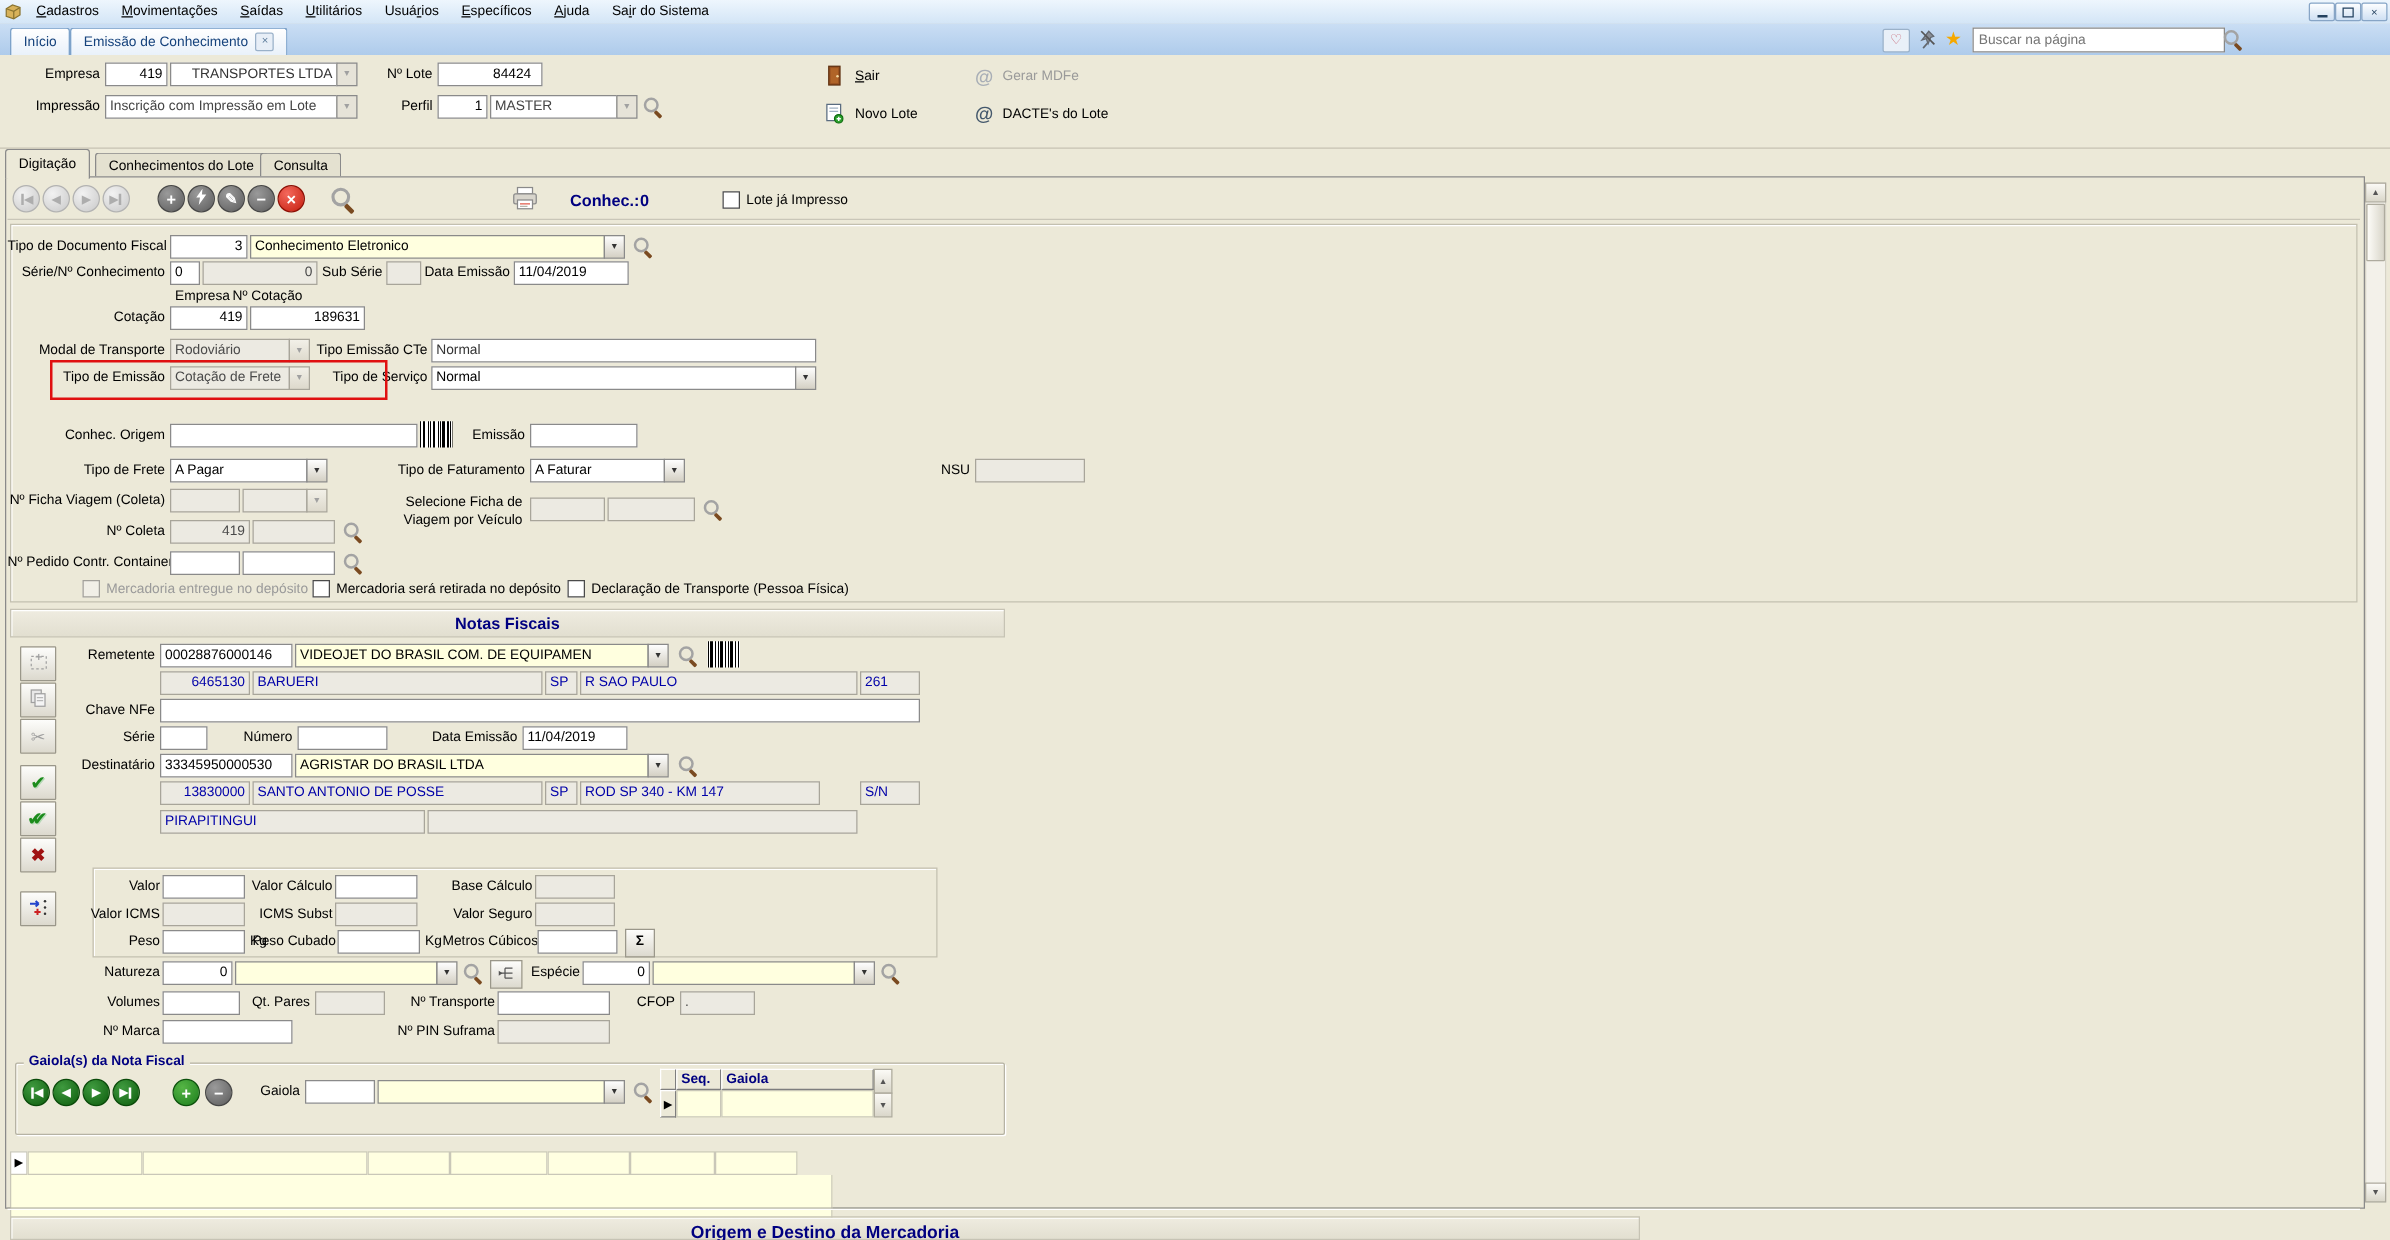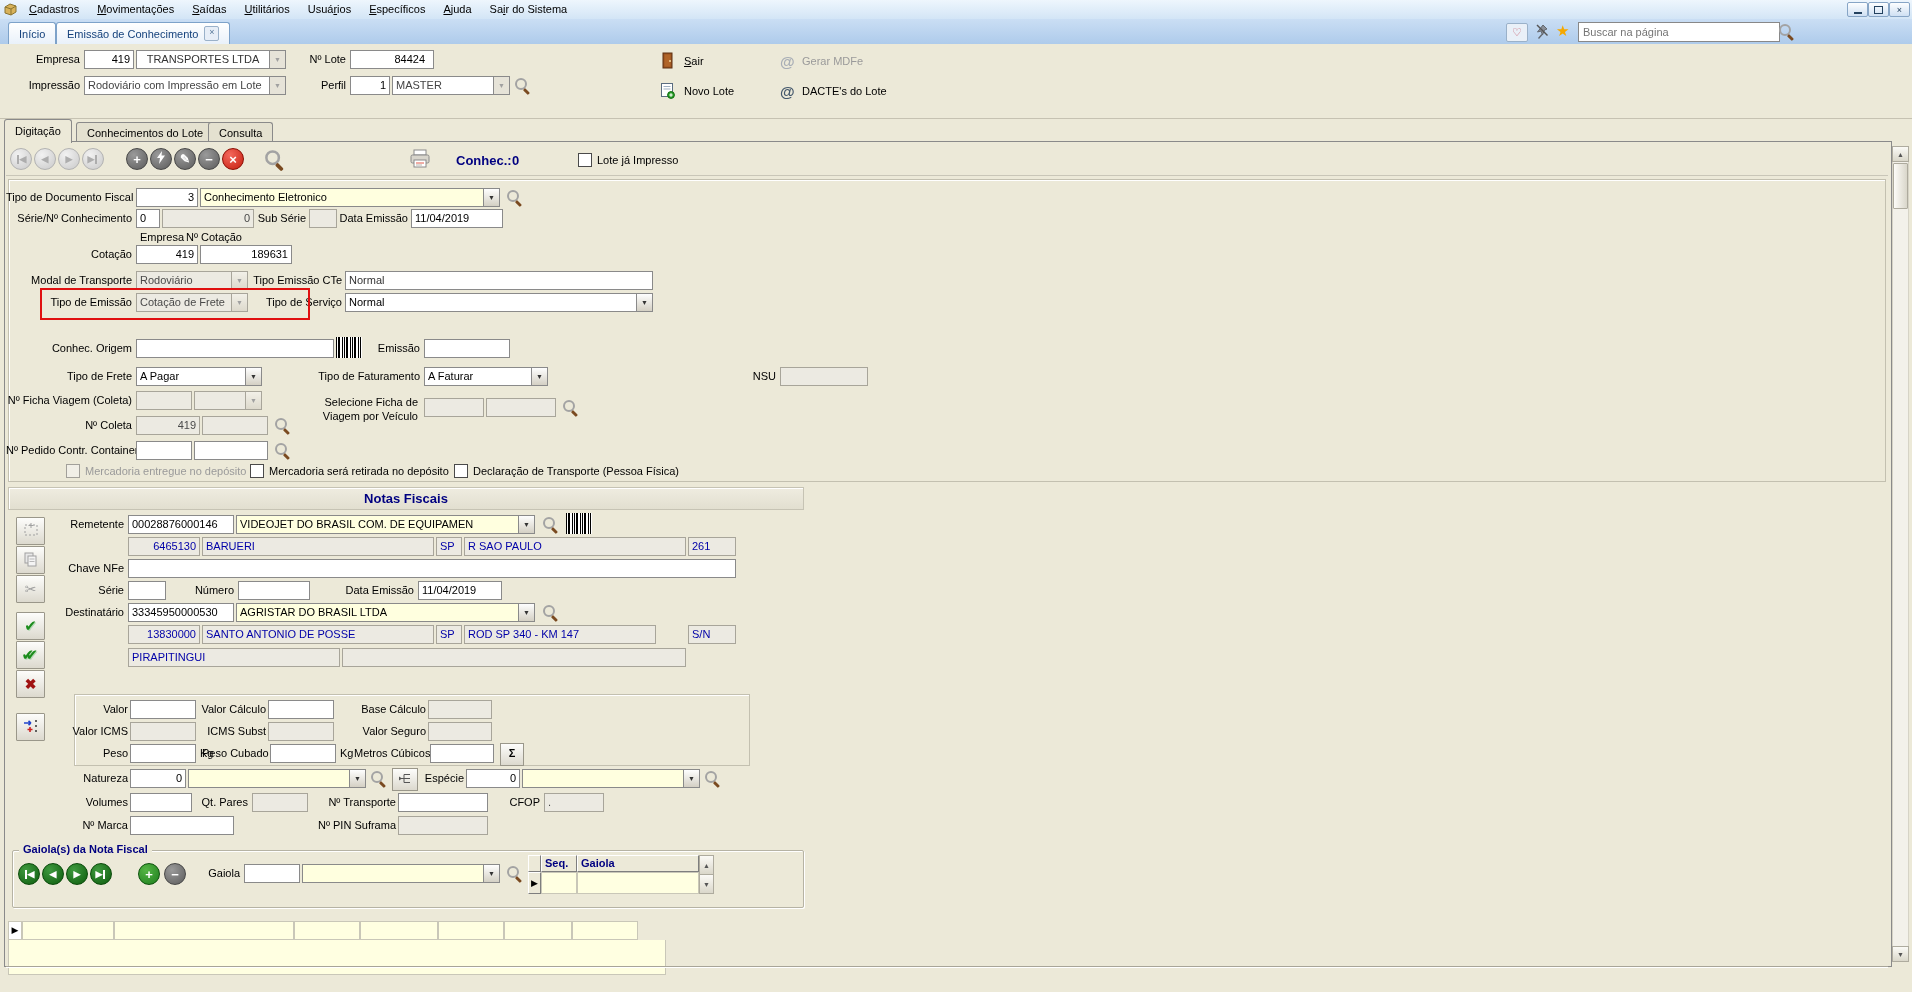--- a/index.html
+++ b/index.html
@@ -18,21 +18,21 @@
   .wres i{display:block;width:7px;height:6px;border:1px solid #23415f;margin-top:1px}
   
   .hpanel{position:absolute;left:0;top:44px;width:1912px;height:74px;background:#ece9d8;border-bottom:1px solid #c6c2b2}
   
   .lb{position:absolute;height:19px;line-height:19px;text-align:right;white-space:nowrap}
   .lf{position:absolute;height:19px;line-height:19px;white-space:nowrap}
   .f{position:absolute;box-sizing:border-box;height:19px;background:#fff;border:1px solid #8a8a8a;line-height:17px;padding:0 3px;white-space:nowrap;overflow:hidden}
   .f.d{background:#eceae2;color:#4a4a4a;border-color:#a8a59a}
   .f.y{background:#ffffdf}
   .f.r{text-align:right}
-  .f.c{text-align:center}
+  .f.c{text-align:right}
   .f.b{color:#0000a8}
   .db{position:absolute;box-sizing:border-box;width:17px;height:19px;background:linear-gradient(#fefefe,#d4d0c4);border:1px solid #8a8a8a;font-size:7px;text-align:center;line-height:17px;color:#333;cursor:pointer}
   .db.d{color:#a0a0a0;background:#e6e3d8;cursor:default}
   .mag{position:absolute;width:17px;height:17px;cursor:pointer}
   .mag::before{content:"";position:absolute;left:1px;top:1px;width:8px;height:8px;border:2px solid #a3a3a3;border-radius:50%}
   .mag::after{content:"";position:absolute;left:11px;top:11px;width:7px;height:3px;background:#7a4a20;transform:rotate(45deg);transform-origin:0 0;border-radius:1px}
   .barcode{position:absolute;width:26px;height:21px;background:repeating-linear-gradient(90deg,#000 0 1px,#fff 1px 2px,#000 2px 4px,#fff 4px 6px,#000 6px 7px,#fff 7px 8px)}
   .cbx{position:absolute;display:flex;align-items:center;gap:5px;white-space:nowrap;height:16px}
   .cbx i{width:12px;height:12px;background:#fff;border:1px solid #4a4a4a;display:inline-block}
   .cbx.d{color:#9a9a9a}.cbx.d i{border-color:#a2a09a;background:#f1efe7}
@@ -118,21 +118,21 @@
   </div>
 
   <div class="hpanel"></div>
   <span class="lb" style="left:6px;top:50px;width:74px">Empresa</span>
   <div class="f r" style="left:84px;top:50px;width:50px">419</div>
   <div class="f c" style="left:136px;top:50px;width:134px;color:#333">TRANSPORTES LTDA</div>
   <div class="db d" style="left:269px;top:50px">▼</div>
   <span class="lb" style="left:296px;top:50px;width:50px">Nº Lote</span>
   <div class="f r" style="left:350px;top:50px;width:84px;padding-right:8px">84424</div>
   <span class="lb" style="left:6px;top:76px;width:74px">Impressão</span>
-  <div class="f" style="left:84px;top:76px;width:186px;color:#444">Rodoviário com Impressão em Lote</div>
+  <div class="f" style="left:84px;top:76px;width:186px;color:#444">Inscrição com Impressão em Lote</div>
   <div class="db d" style="left:269px;top:76px">▼</div>
   <span class="lb" style="left:310px;top:76px;width:36px">Perfil</span>
   <div class="f r" style="left:350px;top:76px;width:40px">1</div>
   <div class="f" style="left:392px;top:76px;width:102px;color:#444">MASTER</div>
   <div class="db d" style="left:493px;top:76px">▼</div>
   <span class="mag" style="left:514px;top:77px"></span>
 
   <span class="a" style="left:660px;top:52px;width:14px;height:17px;cursor:pointer">
     <svg width="14" height="17" viewBox="0 0 14 17">
         <rect x="3" y="1" width="9" height="15" fill="#9a5220" stroke="#5f3010"></rect>
@@ -479,20 +479,23 @@
     <div class="td" style="width:180px"></div>
     <div class="td" style="width:66px"></div>
     <div class="td" style="width:78px"></div>
     <div class="td" style="width:66px"></div>
     <div class="td" style="width:68px"></div>
     <div class="td" style="width:66px"></div>
   </div>
   <div class="a" style="left:8px;top:940px;width:656px;height:34px;background:#ffffe1;border-left:1px solid #c9c7b8;border-right:1px solid #c9c7b8;border-bottom:1px solid #c9c7b8"></div>
 
   <div class="a" style="left:6px;top:966px;width:1882px;height:0;border-top:1px solid #a8a598;border-bottom:1px solid #fff"></div>
+  <div class="shdr" style="left:8px;top:973px;width:1304px;height:19px;align-items:flex-start;padding-top:3px;box-sizing:border-box;font-size:14px">
+      <span>Origem e Destino da Mercadoria</span>
+    </div>
 
   <div class="sb" style="left:1892px;top:146px;width:17px;height:816px"></div>
   <div class="sbb" style="left:1892px;top:146px;width:17px;height:16px">
       <span>▲</span>
     </div>
   <div class="a" style="left:1893px;top:163px;width:15px;height:46px;background:linear-gradient(90deg,#fdfcf8,#d9d6ca);border:1px solid #aeab9e;box-sizing:border-box;border-radius:1px"></div>
   <div class="sbb" style="left:1892px;top:946px;width:17px;height:16px">
       <span>▼</span>
     </div>
 

